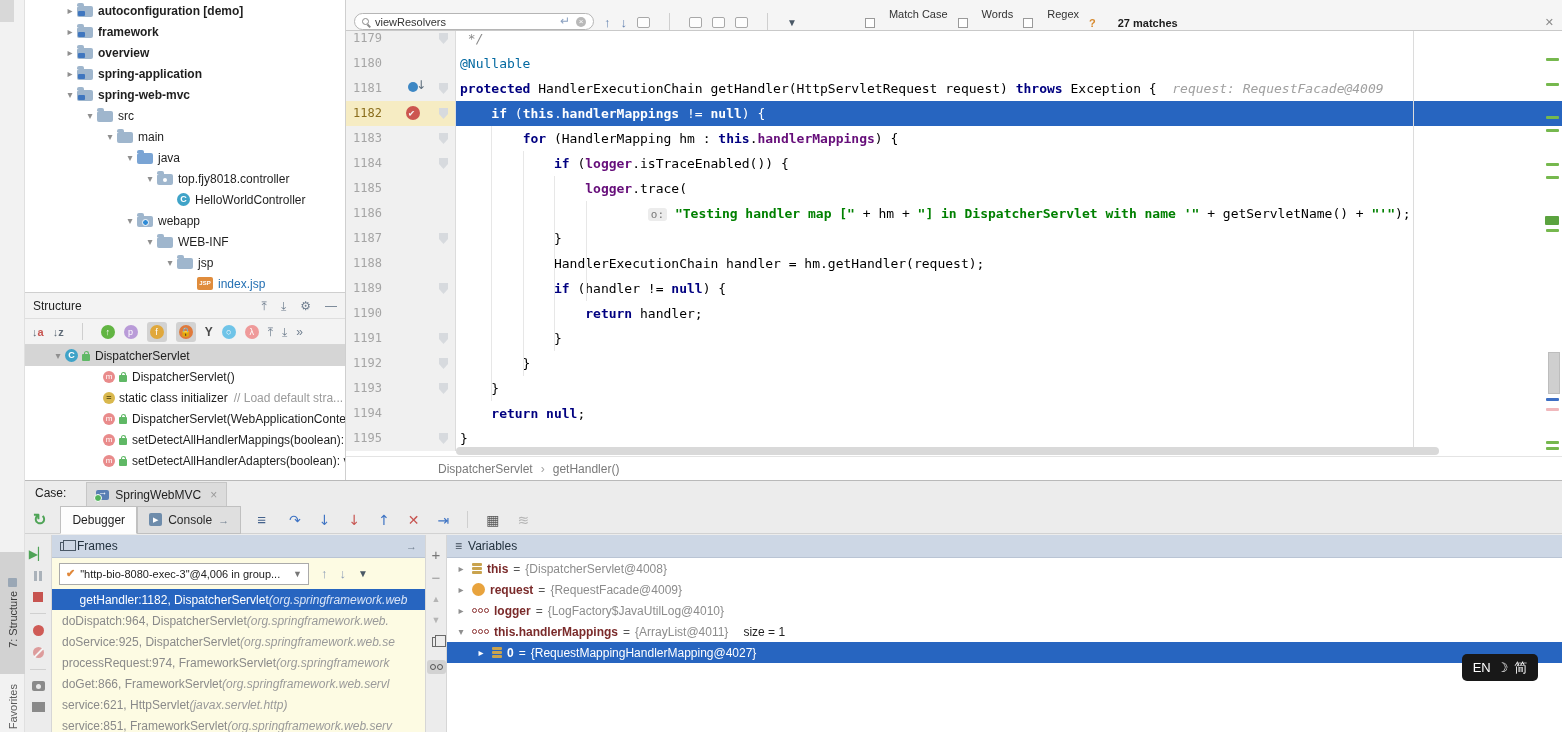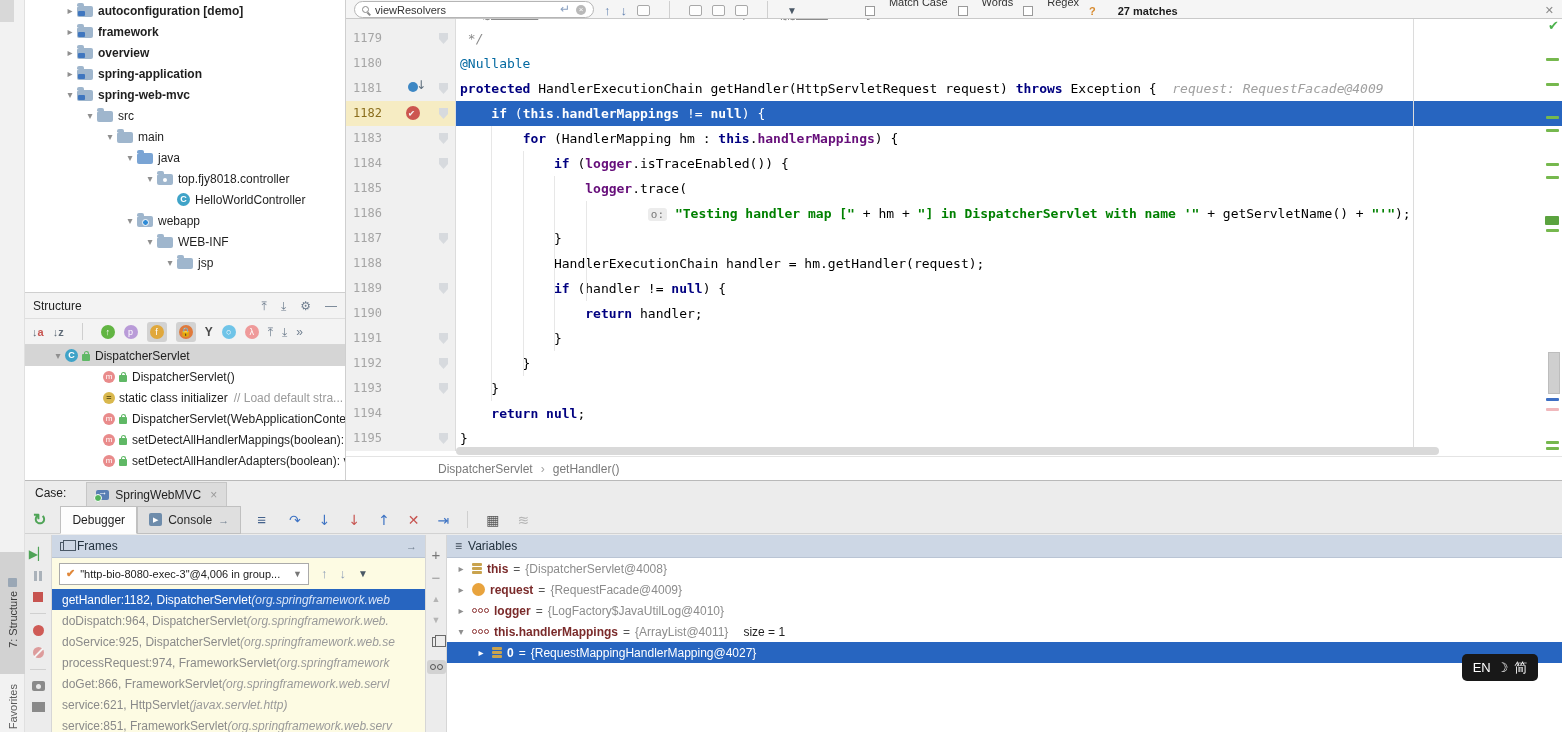--- a/index.html
+++ b/index.html
@@ -54,21 +54,21 @@
   .sico.ico-method{background:#e98b8b;border-radius:50%;width:12px;height:12px;margin-top:1px;}
   .sico.ico-method::after{content:"m";position:absolute;inset:0;color:#fff;font-size:8px;line-height:12px;text-align:center;}
   .sico.ico-static-init{background:#d9b84d;border-radius:50%;width:12px;height:12px;margin-top:1px;}
   .sico.ico-static-init::after{content:"=";position:absolute;inset:0;color:#6b5a1a;font-size:9px;line-height:12px;text-align:center;font-weight:bold;}
   .lockico{width:8px;height:7px;background:#5fb865;border-radius:1px;margin:3px 5px 0 0;position:relative;flex:none;}
   .lockico::before{content:"";position:absolute;left:1.5px;top:-3px;width:3px;height:3px;border:1px solid #5fb865;border-bottom:none;border-radius:3px 3px 0 0;}
   .cmt{color:#9a9a9a;margin-left:6px;}
 
   
   #editor-pane{position:absolute;left:345px;top:0;width:1217px;height:480px;background:#fff;border-left:1px solid #cfcfcf;overflow:hidden;}
-  #searchbar{position:absolute;left:0;top:0;right:0;height:19px;background:#f5f5f5;border-bottom:1px solid #c9c9c9;z-index:10;display:flex;align-items:flex-end;gap:10px;padding:0 8px;overflow:hidden;font-size:11px;color:#333;}
+  #searchbar{position:absolute;left:0;top:0;right:0;height:31px;background:#f5f5f5;border-bottom:1px solid #c9c9c9;z-index:10;display:flex;align-items:flex-end;gap:10px;padding:0 8px;overflow:hidden;font-size:11px;color:#333;}
   .sbox{width:240px;height:17px;background:#fff;border:1px solid #b5b5b5;border-radius:9px;display:flex;align-items:center;gap:6px;padding:0 7px;flex:none;}
   .mag{width:7px;height:7px;border:1.5px solid #8a8a8a;border-radius:50%;position:relative;flex:none;}
   .mag::after{content:"";position:absolute;width:4px;height:1.5px;background:#8a8a8a;right:-3px;bottom:-2px;transform:rotate(45deg);}
   .sbox .q{flex:1;white-space:nowrap;overflow:hidden;}
   .sgl{color:#8aa0c0;font-size:12px;line-height:12px;margin-bottom:1px;}
   .clrbtn{width:10px;height:10px;border-radius:50%;background:#b9b9b9;color:#fff;font-size:8px;line-height:10px;text-align:center;}
   .chipico{width:13px;height:11px;border:1px solid #a8a8a8;border-radius:2px;background:#fdfdfd;margin-bottom:2px;}
   .cbx{width:10px;height:10px;border:1px solid #9a9a9a;background:#fff;margin:0 4px 2px 0;flex:none;}
   .cblbl{margin-bottom:10px;}
   .help{color:#d78a2e;font-weight:bold;margin-bottom:1px;}
@@ -159,21 +159,21 @@
   .threadrow{height:31px;display:flex;align-items:center;gap:12px;padding:0 7px;flex:none;}
   .combo{width:250px;height:22px;background:#fff;border:1px solid #aaa;display:flex;align-items:center;gap:5px;padding:0 6px;font-size:11px;flex:none;}
   .combo .ck{color:#e0883a;font-weight:bold;}
   .combo .cv{flex:1;white-space:nowrap;overflow:hidden;color:#222;}
   .combo .dd{color:#777;font-size:9px;}
   .thr-ico{color:#8a9bb5;font-size:13px;}
   .funnel{color:#4a5866;font-size:10px;}
   .flist{flex:1;overflow:hidden;}
   .frow{height:21px;display:flex;align-items:center;padding-left:10px;white-space:nowrap;overflow:hidden;color:#8a8a8a;}
   .frow .fp{font-style:italic;color:#9a9a9a;}
-  .frow.selected{background:#2765c0;color:#fff;}
+  .frow.selected{background:#2765c0;color:#fff;justify-content:center;}
   .frow.selected .fp{color:#d9e4f6;}
 
   .watches{width:22px;background:#ececec;border-left:1px solid #d6d6d6;border-right:1px solid #d6d6d6;display:flex;flex-direction:column;align-items:center;padding-top:14px;gap:13px;flex:none;color:#777;}
   .w-plus{font-size:15px;line-height:12px;}
   .w-minus{font-size:15px;line-height:8px;color:#9a9a9a;}
   .w-tri{color:#b5b5b5;font-size:9px;line-height:8px;}
   .copyico{width:9px;height:10px;border:1px solid #6a6a6a;position:relative;background:#ececec;}
   .copyico::before{content:"";position:absolute;left:2px;top:-3px;width:9px;height:10px;border:1px solid #6a6a6a;background:#ececec;}
   .glasses{display:flex;gap:1px;background:#d2d2d2;border-radius:3px;padding:4px 3px;}
   .glasses i{width:6px;height:6px;border:1.5px solid #555;border-radius:50%;}
@@ -272,20 +272,25 @@
       </div>
       <div class="prow" style="--d: 4;">
         <span class="chev">▾</span>
         <span class="pico ico-folder"></span>
         <span class="lbl">WEB-INF</span>
       </div>
       <div class="prow" style="--d: 5;">
         <span class="chev">▾</span>
         <span class="pico ico-folder"></span>
         <span class="lbl">jsp</span>
+      </div>
+      <div class="prow link" style="--d: 6;">
+        <span class="chev"></span>
+        <span class="pico ico-jsp"></span>
+        <span class="lbl">index.jsp</span>
       </div>
     </div>
   <div class="vthumb" style="left:362px;top:95px;height:195px;"></div>
 
   <div id="structure-pane">
     <div class="sheader">
       <span class="title">Structure</span>
       <span class="hico">⤒</span>
       <span class="hico">⤓</span>
       <span class="hico">⚙</span>

